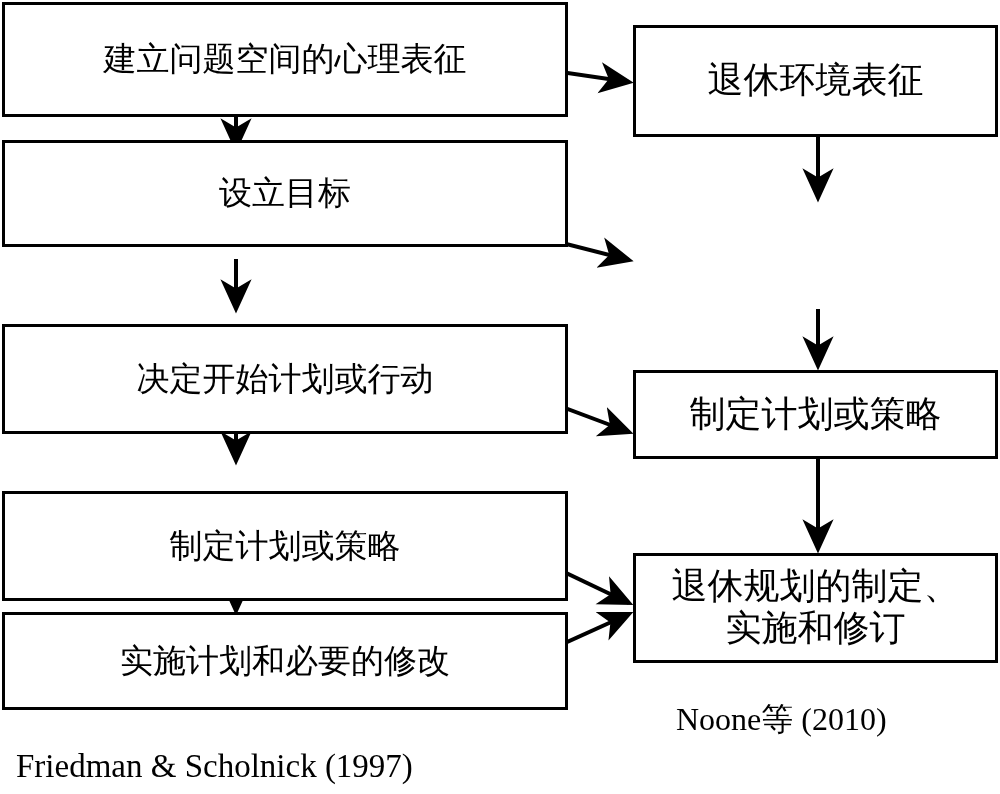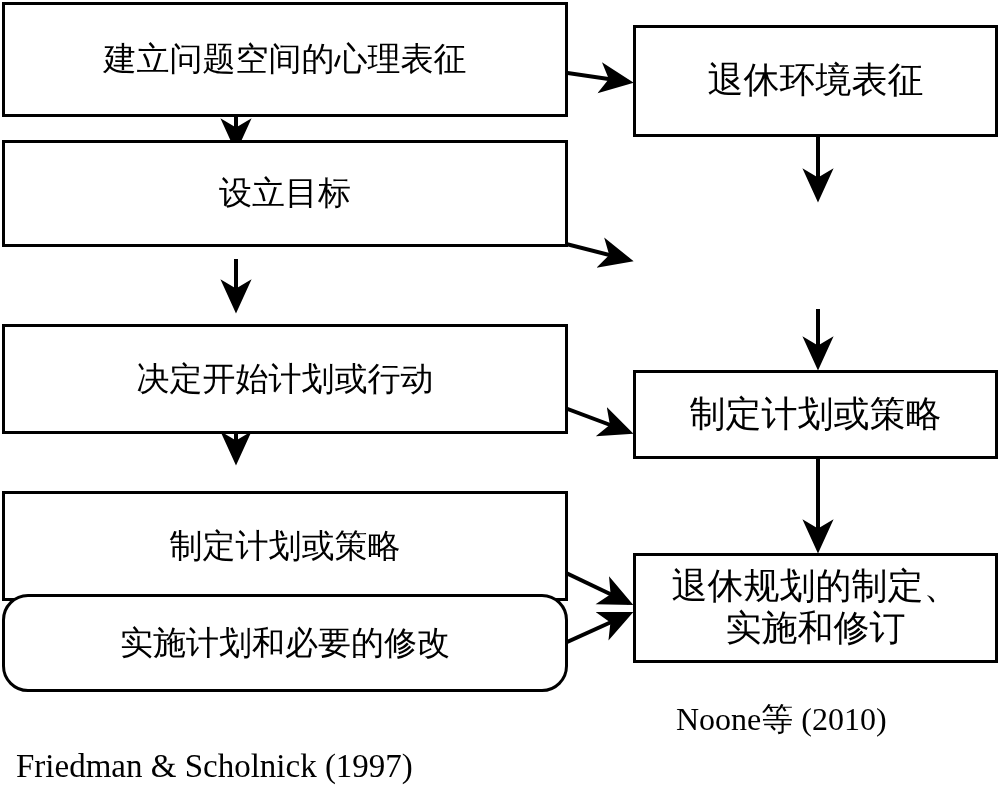--- a/index.html
+++ b/index.html
@@ -46,21 +46,21 @@
     width: 1000px;
     height: 794px;
     pointer-events: none;
   }
   
   .lbox { left: 2px; width: 566px; font-size: 33px; }
   .l1 { top: 2px;   height: 115px; }
   .l2 { top: 140px; height: 107px; }
   .l3 { top: 324px; height: 110px; }
   .l4 { top: 491px; height: 110px; }
-  .l5 { top: 594px; height: 98px; border-radius: 26px; }
+  .l5 { top: 612px; height: 98px; }
   
   .rbox { left: 633px; width: 365px; font-size: 36px; }
   .r1 { top: 25px;  height: 112px; }
   .r2 { top: 202px; height: 107px; }
   .r3 { top: 370px; height: 89px; }
   .r4 { top: 553px; height: 110px; }
   .cap-left  { left: 16px;   top: 748px; font-size: 33px; }
   .cap-right { left: 676px; top: 698px; font-size: 32px; }
 </style>
 </head>

